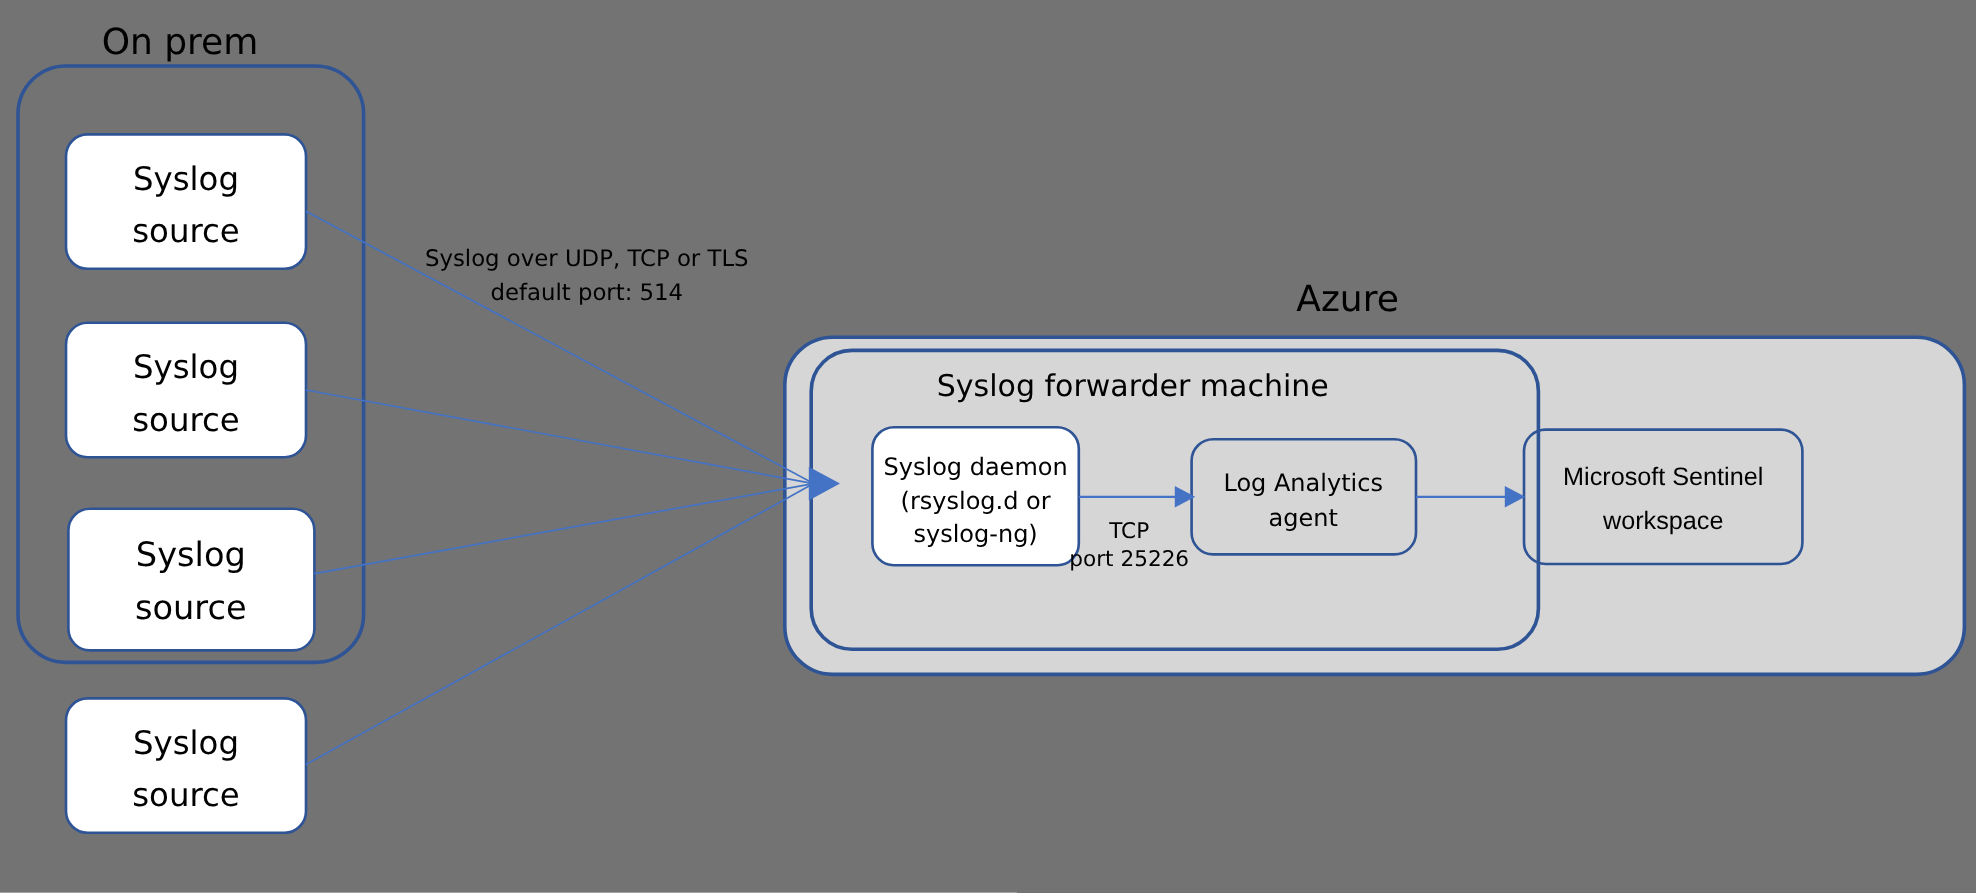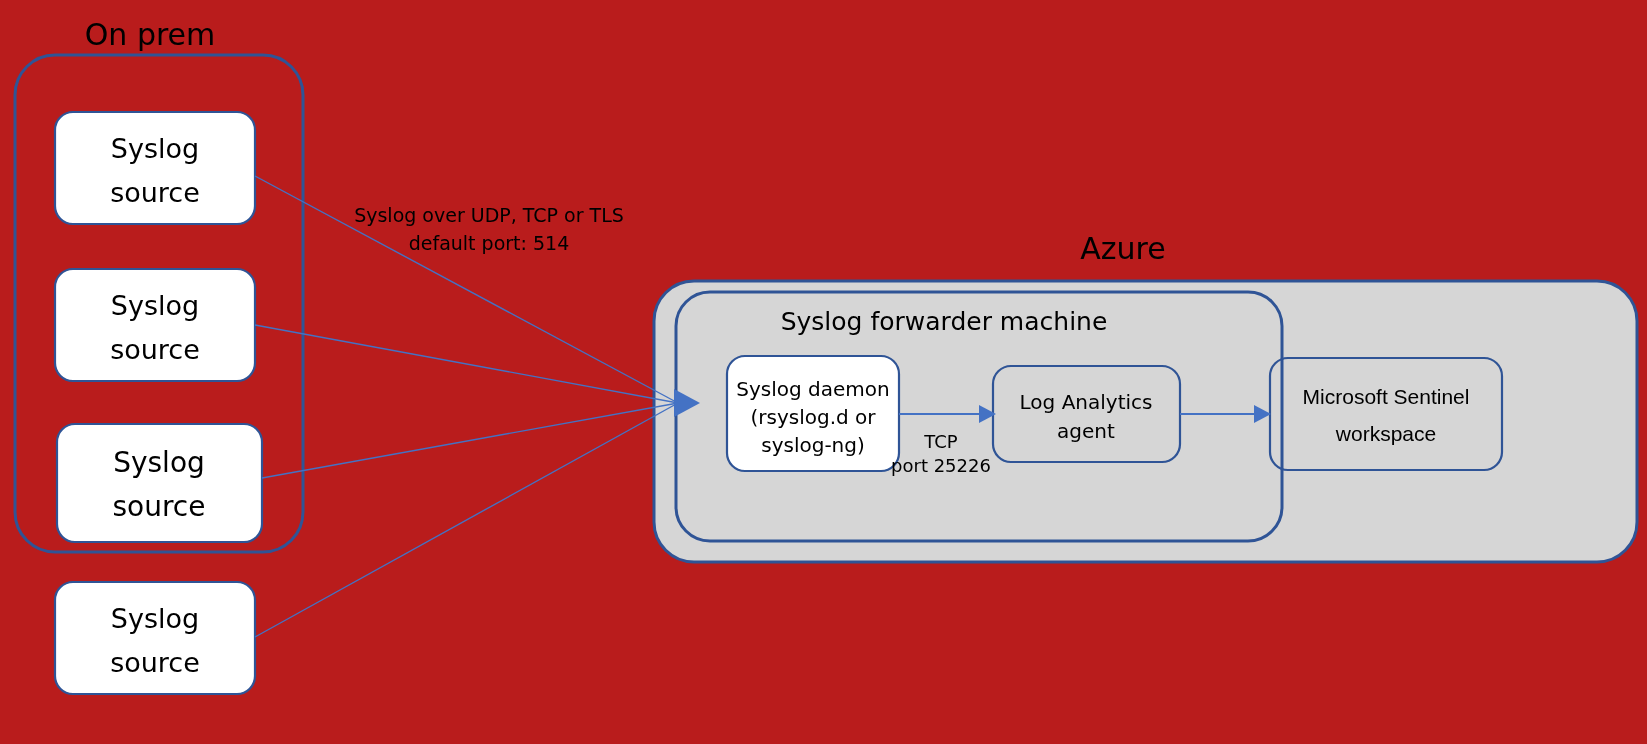--- a/index.html
+++ b/index.html
@@ -11,21 +11,21 @@
   body {
     width: 1647px;
     height: 744px;
     overflow: hidden;
     font-family: "DejaVu Sans", "Liberation Sans", sans-serif;
   }
   #diagram-root {
     position: relative;
     width: 1647px;
     height: 744px;
-    background: #b91c1c;
+    background: #737373;
   }
   svg.diagram {
     display: block;
     width: 1647px;
     height: 744px;
   }
   .grp-fill        { fill: #d6d6d6; }
   .grp-fill-none   { fill: none; }
   .box-white       { fill: #ffffff; }
   .box-clear       { fill: none; }

